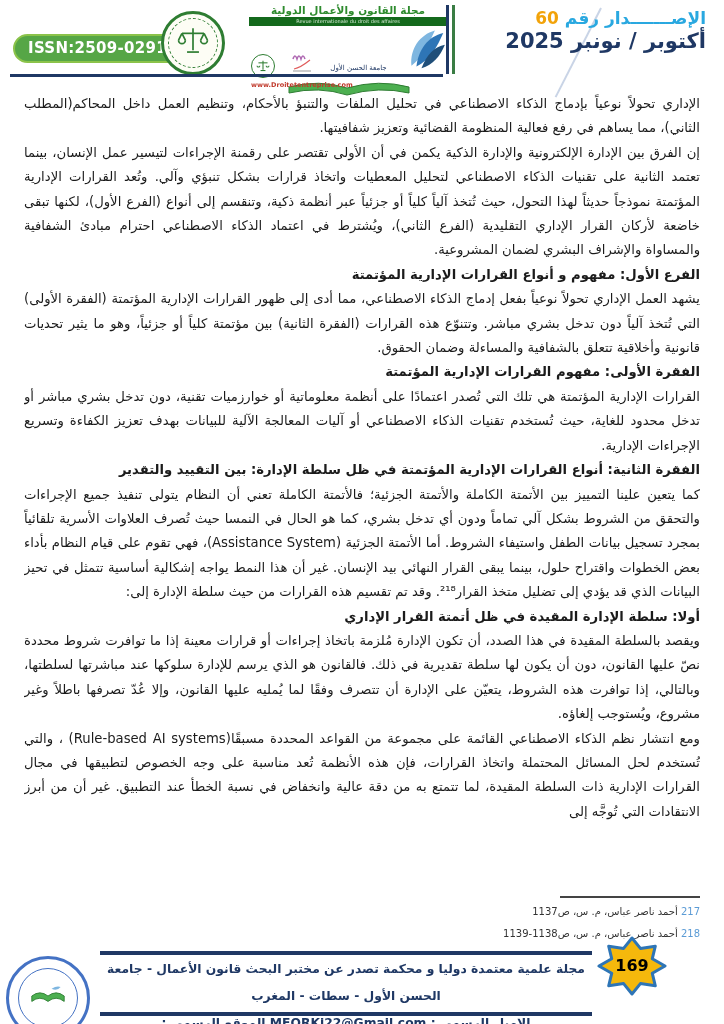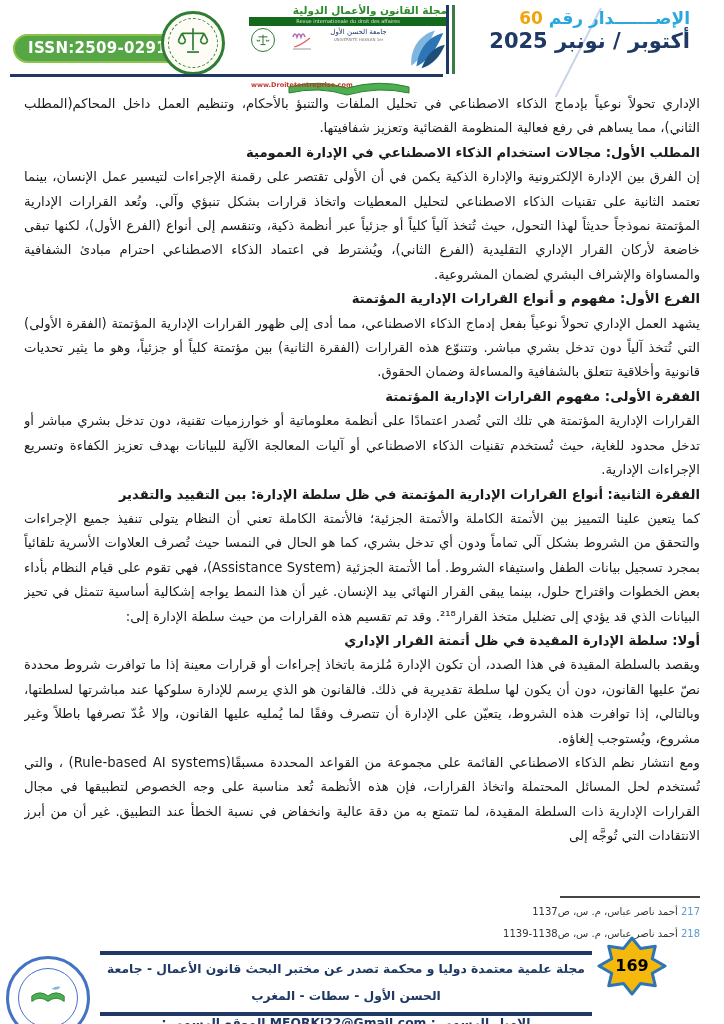--- a/index.html
+++ b/index.html
@@ -18,35 +18,35 @@
     letter-spacing:.3px;
   }
   .lab-logo {
     position:absolute; left:161px; top:11px; width:64px; height:64px;
     border-radius:50%; border:3px solid #2E7D32; background:#fdfdf5;
     display:flex; align-items:center; justify-content:center;
   }
   .lab-logo .ring { position:absolute; inset:4px; border:1px dashed #2E7D32; border-radius:50%; }
 
   .banner { position:absolute; left:249px; top:4px; width:198px; }
-  .banner-title { color:#2E8B2E; font-weight:bold; font-size:10.5px; text-align:right; direction:rtl; }
+  .banner-title { color:#2E8B2E; font-weight:bold; font-size:10.5px; text-align:center; direction:rtl; }
   .banner-strip { background:#14691C; color:#D7ECD7; font-size:5px; text-align:center; padding:1px 0 2px; margin-top:1px; }
-  .banner-row { display:flex; align-items:flex-start; gap:15px; margin-top:2px; padding:0 2px; }
+  .banner-row { display:flex; align-items:flex-end; gap:15px; margin-top:2px; padding:0 2px; }
   .mini-scales { width:24px; height:24px; border-radius:50%; border:1.5px solid #2E7D32;
     display:flex; align-items:center; justify-content:center; background:#fff; flex:0 0 auto; }
   .univ { direction:rtl; text-align:center; line-height:1.25; flex:1; }
   .univ .a { font-size:7px; color:#1F3864; }
   .univ .b { font-size:4px; color:#777; direction:ltr; }
   .banner-book { position:relative; margin-top:1px; }
   .banner-site { position:absolute; left:2px; top:2px; color:#C0392B; font-weight:bold; font-size:6.5px; }
 
   .vsep { position:absolute; left:446px; top:5px; height:69px; width:9px;
     border-left:3.5px solid #1F3864; border-right:3.5px solid #3A7D44; }
 
-  .issue-area { position:absolute; left:432px; top:8px; width:258px; direction:rtl; text-align:right; }
+  .issue-area { position:absolute; left:448px; top:8px; width:258px; direction:rtl; text-align:right; }
   .issue-line1 { color:#29A8E0; font-weight:bold; font-size:17px; }
   .issue-line1 .num { color:#F2A30A; }
   .issue-line2 { color:#1F3864; font-weight:bold; font-size:21px; margin-top:1px; }
   .slash { position:absolute; left:600px; top:8px; width:2px; height:100px;
     background:#C9D4E6; transform:rotate(27deg); transform-origin:top center; }
 
   .header-rule { position:absolute; left:10px; top:74px; width:433px; height:3px; background:#1F3864; }
 
   
   .article {
@@ -155,21 +155,20 @@
       <span>الإصـــــــدار رقم</span>
       <span class="num">60</span>
     </div>
     <div class="issue-line2">أكتوبر / نونبر 2025</div>
   </div>
 
   <div class="header-rule"></div>
 
   <div class="article">
       <p class="body">الإداري تحولاً نوعياً بإدماج الذكاء الاصطناعي في تحليل الملفات والتنبؤ بالأحكام، وتنظيم العمل داخل المحاكم(المطلب الثاني)، مما يساهم في رفع فعالية المنظومة القضائية وتعزيز شفافيتها.</p>
-      <p class="heading">المطلب الأول: مجالات استخدام الذكاء الاصطناعي في الإدارة العمومية</p>
       <p class="body">إن الفرق بين الإدارة الإلكترونية والإدارة الذكية يكمن في أن الأولى تقتصر على رقمنة الإجراءات لتيسير عمل الإنسان، بينما تعتمد الثانية على تقنيات الذكاء الاصطناعي لتحليل المعطيات واتخاذ قرارات بشكل تنبؤي وآلي. وتُعد القرارات الإدارية المؤتمتة نموذجاً حديثاً لهذا التحول، حيث تُتخذ آلياً كلياً أو جزئياً عبر أنظمة ذكية، وتنقسم إلى أنواع (الفرع الأول)، لكنها تبقى خاضعة لأركان القرار الإداري التقليدية (الفرع الثاني)، ويُشترط في اعتماد الذكاء الاصطناعي احترام مبادئ الشفافية والمساواة والإشراف البشري لضمان المشروعية.</p>
       <p class="heading">الفرع الأول: مفهوم و أنواع القرارات الإدارية المؤتمتة</p>
       <p class="body">يشهد العمل الإداري تحولاً نوعياً بفعل إدماج الذكاء الاصطناعي، مما أدى إلى ظهور القرارات الإدارية المؤتمتة (الفقرة الأولى) التي تُتخذ آلياً دون تدخل بشري مباشر. وتتنوّع هذه القرارات (الفقرة الثانية) بين مؤتمتة كلياً أو جزئياً، وهو ما يثير تحديات قانونية وأخلاقية تتعلق بالشفافية والمساءلة وضمان الحقوق.</p>
       <p class="heading">الفقرة الأولى: مفهوم القرارات الإدارية المؤتمتة</p>
       <p class="body">القرارات الإدارية المؤتمتة هي تلك التي تُصدر اعتمادًا على أنظمة معلوماتية أو خوارزميات تقنية، دون تدخل بشري مباشر أو تدخل محدود للغاية، حيث تُستخدم تقنيات الذكاء الاصطناعي أو آليات المعالجة الآلية للبيانات بهدف تعزيز الكفاءة وتسريع الإجراءات الإدارية.</p>
       <p class="heading">الفقرة الثانية: أنواع القرارات الإدارية المؤتمتة في ظل سلطة الإدارة: بين التقييد والتقدير</p>
       <p class="body">كما يتعين علينا التمييز بين الأتمتة الكاملة والأتمتة الجزئية؛ فالأتمتة الكاملة تعني أن النظام يتولى تنفيذ جميع الإجراءات والتحقق من الشروط بشكل آلي تماماً ودون أي تدخل بشري، كما هو الحال في النمسا حيث تُصرف العلاوات الأسرية تلقائياً بمجرد تسجيل بيانات الطفل واستيفاء الشروط. أما الأتمتة الجزئية (Assistance System)، فهي تقوم على قيام النظام بأداء بعض الخطوات واقتراح حلول، بينما يبقى القرار النهائي بيد الإنسان. غير أن هذا النمط يواجه إشكالية أساسية تتمثل في تحيز البيانات الذي قد يؤدي إلى تضليل متخذ القرار²¹⁸. وقد تم تقسيم هذه القرارات من حيث سلطة الإدارة إلى:</p>
       <p class="heading">أولا: سلطة الإدارة المقيدة في ظل أتمتة القرار الإداري</p>
       <p class="body">ويقصد بالسلطة المقيدة في هذا الصدد، أن تكون الإدارة مُلزمة باتخاذ إجراءات أو قرارات معينة إذا ما توافرت شروط محددة نصّ عليها القانون، دون أن يكون لها سلطة تقديرية في ذلك. فالقانون هو الذي يرسم للإدارة سلوكها عند مباشرتها لسلطتها، وبالتالي، إذا توافرت هذه الشروط، يتعيّن على الإدارة أن تتصرف وفقًا لما يُمليه عليها القانون، وإلا عُدّ تصرفها باطلاً وغير مشروع، ويُستوجب إلغاؤه.</p>
       <p class="body">ومع انتشار نظم الذكاء الاصطناعي القائمة على مجموعة من القواعد المحددة مسبقًا(Rule-based AI systems) ، والتي تُستخدم لحل المسائل المحتملة واتخاذ القرارات، فإن هذه الأنظمة تُعد مناسبة على وجه الخصوص لتطبيقها في مجال القرارات الإدارية ذات السلطة المقيدة، لما تتمتع به من دقة عالية وانخفاض في نسبة الخطأ عند التطبيق. غير أن من أبرز الانتقادات التي تُوجَّه إلى</p>

